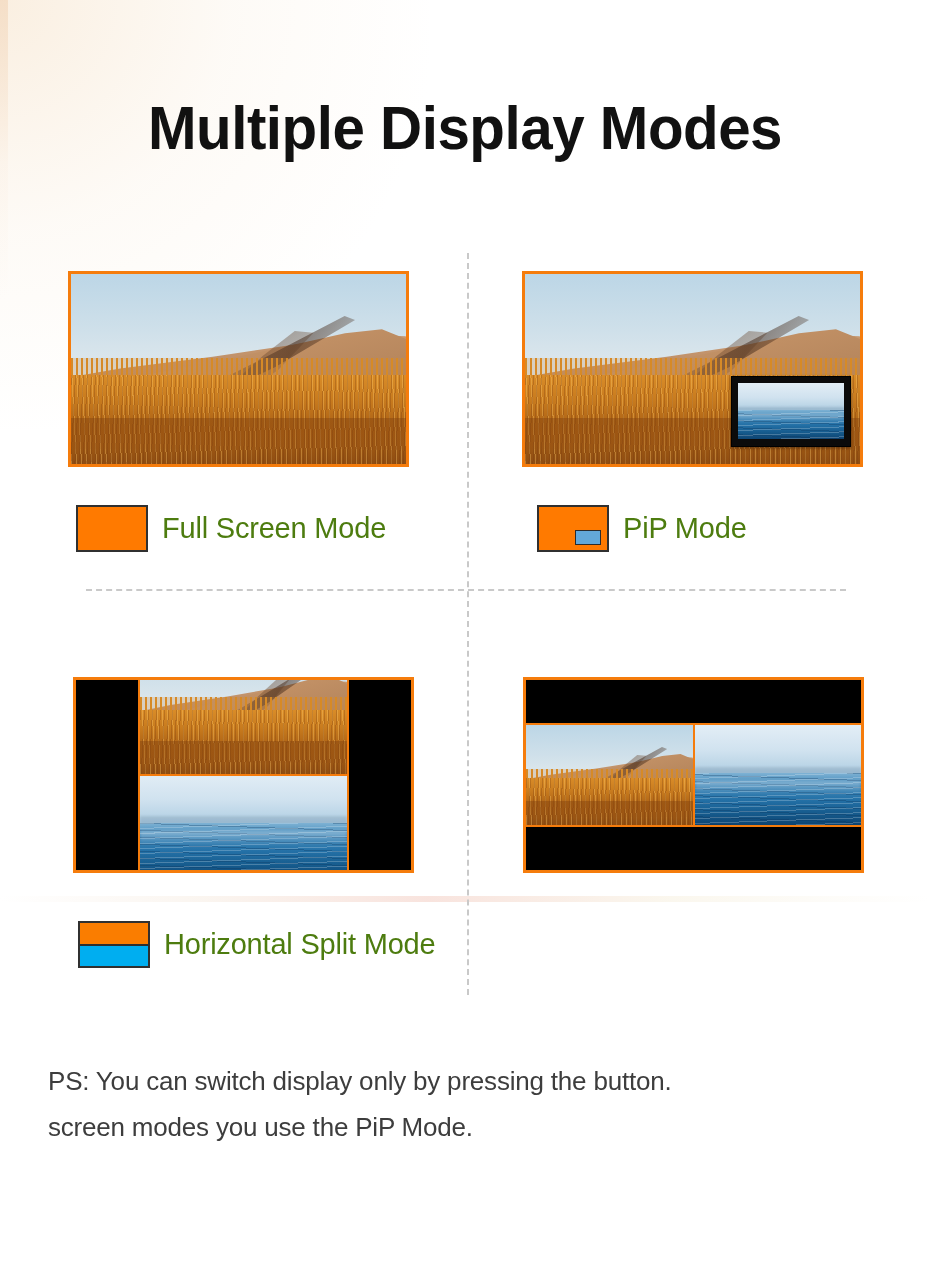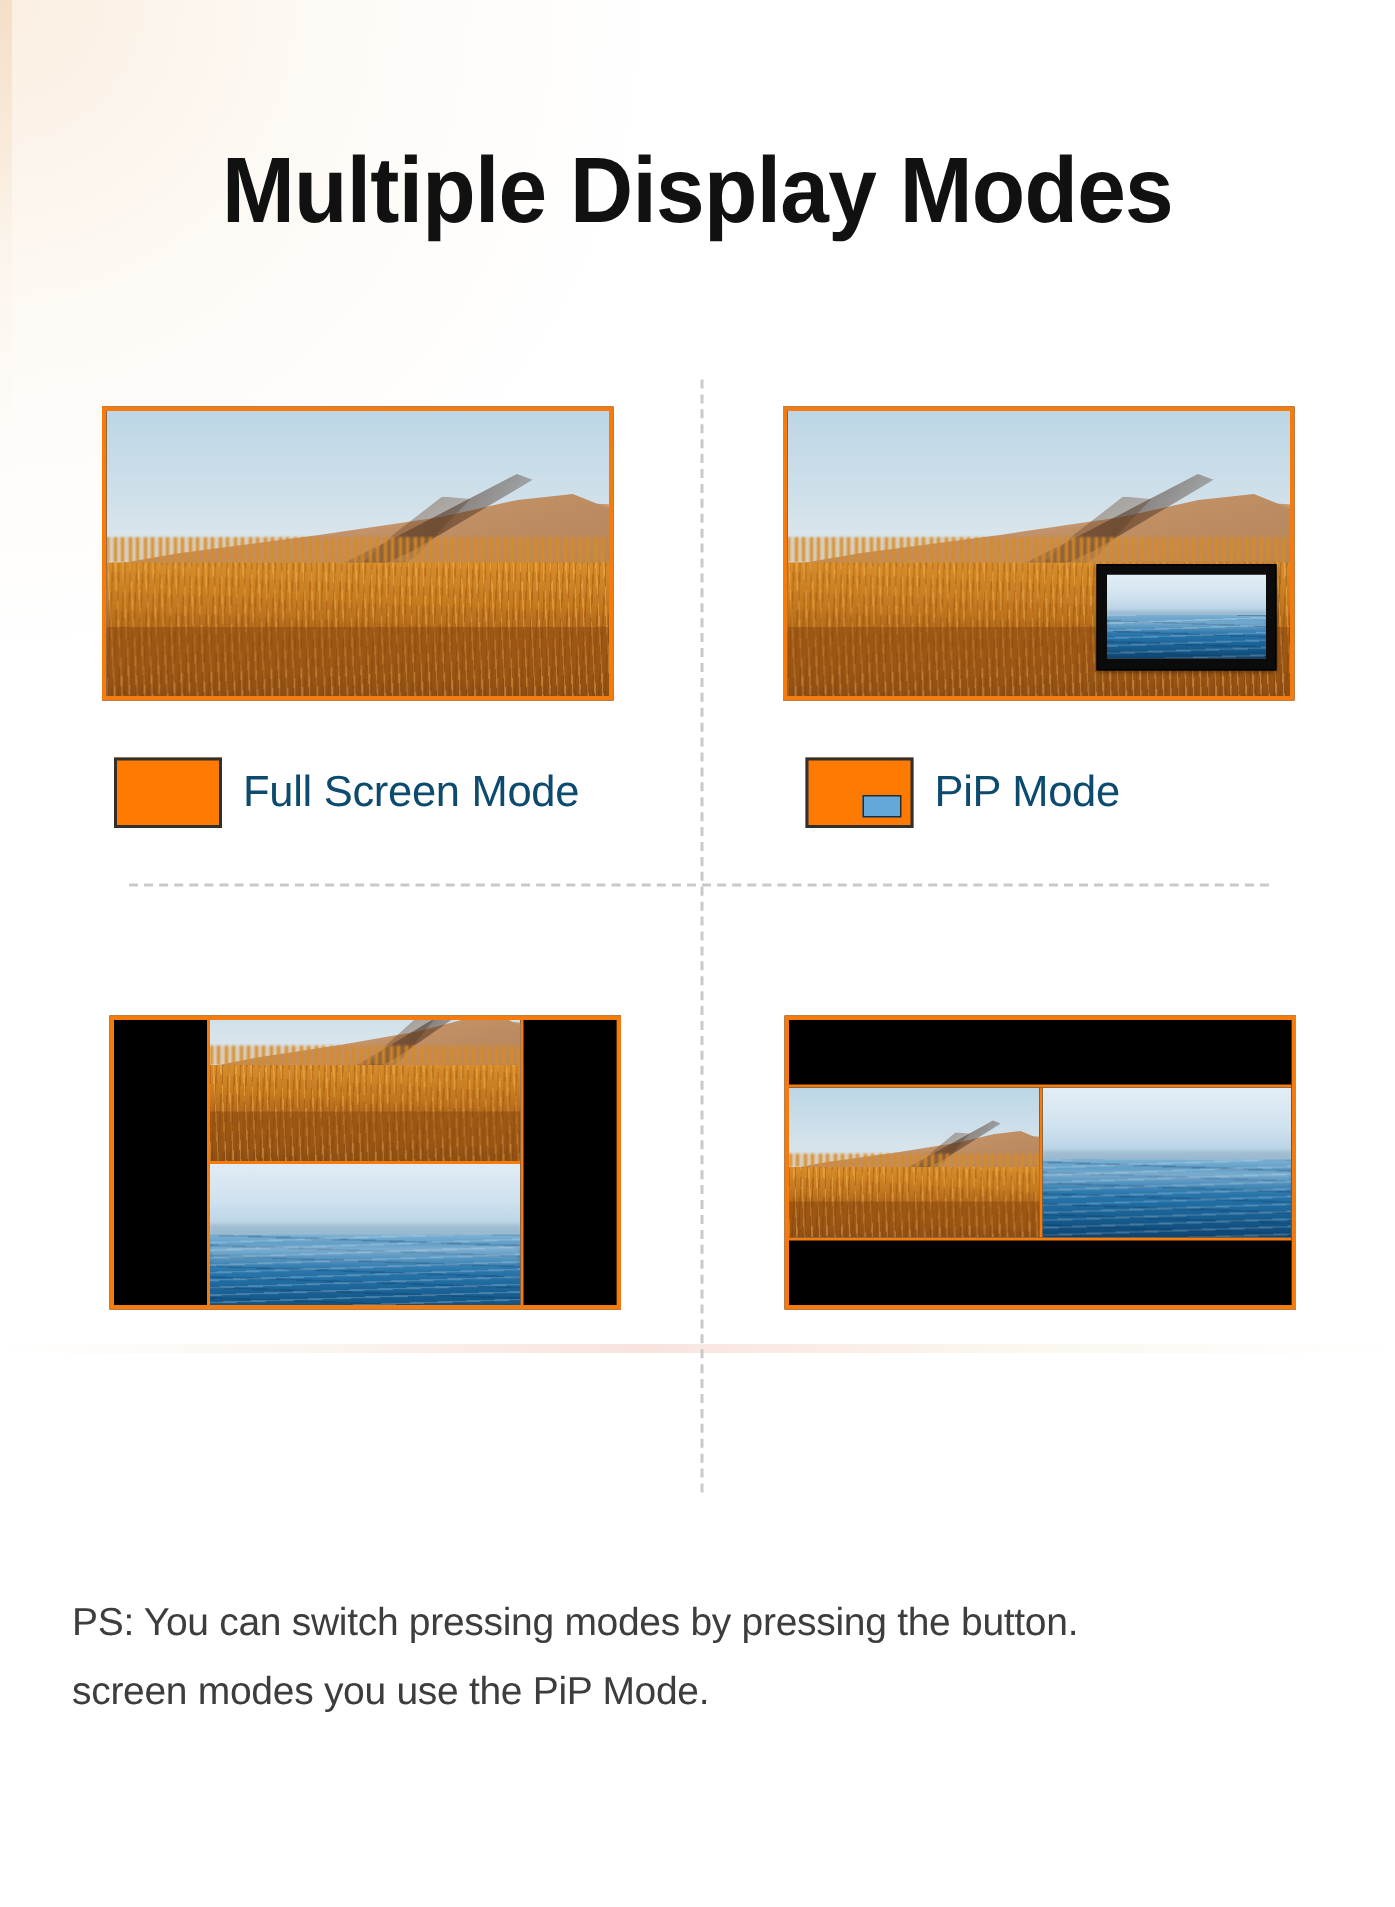--- a/index.html
+++ b/index.html
@@ -297,21 +297,21 @@
     display: flex;
     flex-direction: row;
   }
   .swatch-split-v .half-a { flex: 1 1 50%; background: #fa7d00; }
   .swatch-split-v .half-b { flex: 1 1 50%; background: #00aef0; border-left: 2px solid #303030; }
 
   .legend-label {
     font-family: "Liberation Sans", sans-serif;
     font-size: 29px;
     font-weight: 400;
-    color: #0c4a6e;
+    color: #4d7c0f;
     letter-spacing: -0.2px;
   }
 
   
   .footnote {
     position: absolute;
     left: 48px; top: 1058px;
     width: 840px;
     font-family: "Liberation Sans", sans-serif;
     font-size: 26px;
@@ -430,20 +430,27 @@
     <div class="legend-label">Full Screen Mode</div>
   </div>
 
   <div class="legend legend-pip">
     <div class="swatch">
       <div class="swatch-pip-inset"></div>
     </div>
     <div class="legend-label">PiP Mode</div>
   </div>
 
+  <div class="legend legend-hs">
+    <div class="swatch swatch-split-h">
+      <div class="half-a"></div>
+      <div class="half-b"></div>
+    </div>
+    <div class="legend-label">Horizontal Split Mode</div>
+  </div>
 
 
   <div class="footnote">
-    <div>PS: You can switch pressing modes by pressing the button.</div>
+    <div>PS: You can switch display only by pressing the button.</div>
     <div>screen modes you use the PiP Mode.</div>
   </div>
 
 </div>
 
 </body></html>

